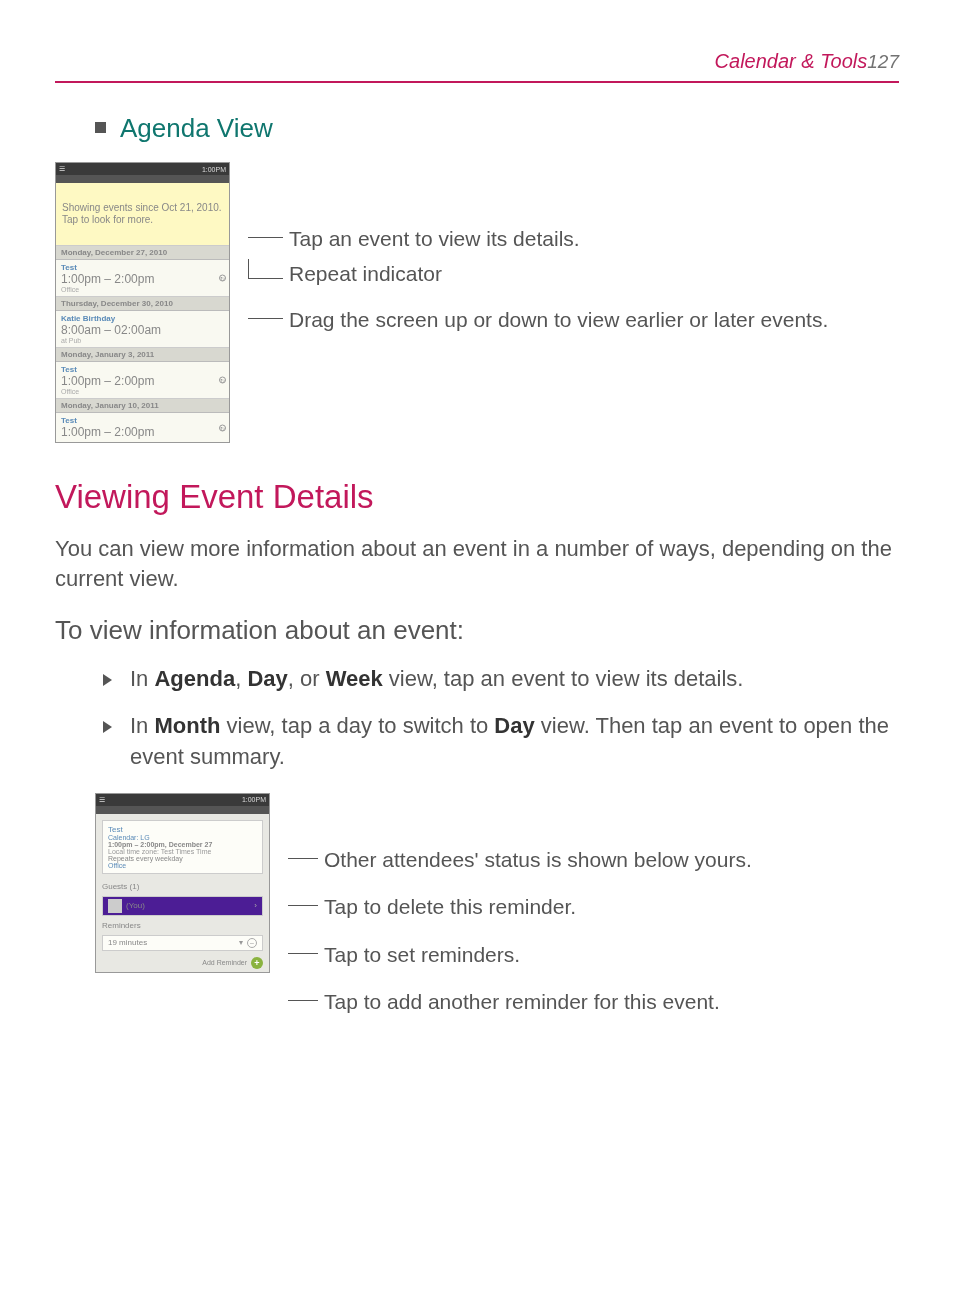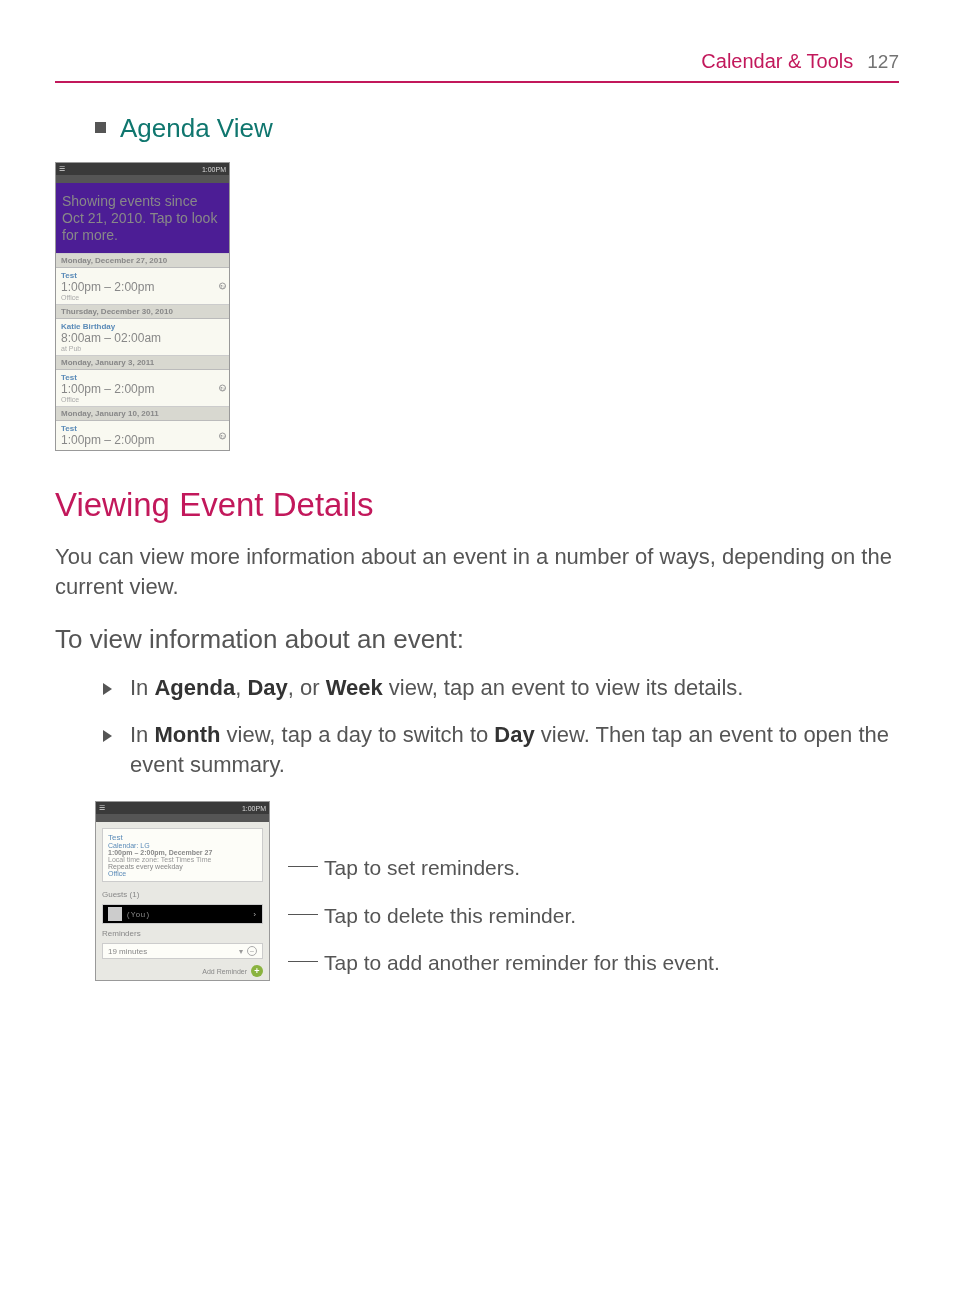--- a/index.html
+++ b/index.html
@@ -11,21 +11,22 @@
       padding: 50px 55px 40px 55px;
       color: #4a4a4a;
     }
     .header {
       display: flex;
       justify-content: flex-end;
       align-items: baseline;
       border-bottom: 2px solid #c2185b;
       padding-bottom: 8px;
       margin-bottom: 30px;
-      gap: 14px;
+      gap: 0;
+      font-style: italic;
     }
     .header-title {
       color: #c2185b;
       font-size: 20px;
     }
     .header-page {
       color: #737373;
       font-size: 19px;
     }
     .bullet-section {
@@ -68,24 +69,24 @@
       padding: 1px 3px;
       display: flex;
       justify-content: space-between;
       align-items: center;
     }
     .ss-titlebar {
       background: #555;
       height: 8px;
     }
     .ss-hint {
-      background: #4c1d95;
+      background: #fef9c3;
       color: #888;
-      font-size: 14px;
-      padding: 10px 6px;
+      font-size: 10px;
+      padding: 19px 6px;
       line-height: 1.2;
       border-bottom: 1px solid #ccc;
     }
     .ss-dateheader {
       background: #d8d8d0;
       color: #888;
       font-size: 8px;
       font-weight: bold;
       padding: 2px 5px;
       border-bottom: 1px solid #bbb;
@@ -176,24 +177,23 @@
       margin: 6px;
       border: 1px solid #ccc;
       padding: 4px 5px;
       font-size: 7px;
     }
     .ss2-title { color: #5b8bb8; font-size: 8px; }
     .ss2-sec-label {
       color: #888; font-size: 8px; font-weight: normal; padding: 2px 6px;
     }
     .ss2-reminder-row {
-      background: #000000; margin: 3px 6px; border: 1px solid #ccc;
+      background: #4c1d95; margin: 3px 6px; border: 1px solid #ccc;
       display: flex; align-items: center; justify-content: space-between;
       padding: 2px 5px;
-      font-family: Liberation Mono, monospace;
     }
     .ss2-dropdown {
       background: #fdfdf8; margin: 3px 6px; border: 1px solid #ccc;
       display: flex; align-items: center; justify-content: space-between;
       padding: 2px 5px;
     }
     .ss2-addrow {
       display: flex; justify-content: flex-end; align-items: center;
       padding: 3px 6px; gap: 4px;
     }
@@ -258,20 +258,36 @@
 
       <div class="ss-dateheader">Monday, January 10, 2011</div>
       <div class="ss-event" style="border-bottom:none;">
         <div class="ss-event-title">Test</div>
         <div class="ss-event-time">1:00pm – 2:00pm</div>
         <div class="ss-repeat">↻</div>
       </div>
     </div>
   </div>
 
+  <div class="annotations">
+    <div style="height:62px;"></div>
+    <div class="anno-item">
+      <div class="anno-line"></div>
+      <div class="anno-text">Tap an event to view its details.</div>
+    </div>
+    <div class="anno-item">
+      <div class="anno-line" style="border-left:1px solid #555; height:20px; border-bottom:1px solid #555;"></div>
+      <div class="anno-text">Repeat indicator</div>
+    </div>
+    <div style="height:10px;"></div>
+    <div class="anno-item">
+      <div class="anno-line"></div>
+      <div class="anno-text">Drag the screen up or down to view earlier or later events.</div>
+    </div>
+  </div>
 </div>
 
 <h2 class="section-heading">Viewing Event Details</h2>
 
 <p class="body-text">You can view more information about an event in a number of ways, depending on the current view.</p>
 
 <p class="sub-heading">To view information about an event:</p>
 
 <div class="list-item">
   <span class="tri-bullet"></span>
@@ -321,24 +337,28 @@
         <span style="color:#888; font-size:7px;">Add Reminder</span>
         <span class="ss2-plus">+</span>
       </div>
     </div>
   </div>
 
   <div class="annotations anno-block2">
     <div style="height:52px;"></div>
     <div class="anno-item">
       <div class="anno-line"></div>
+      <div class="anno-text">Other attendees' status is shown below yours.</div>
+    </div>
+    <div class="anno-item">
+      <div class="anno-line"></div>
+      <div class="anno-text">Tap to delete this reminder.</div>
+    </div>
+    <div class="anno-item">
+      <div class="anno-line"></div>
       <div class="anno-text">Tap to set reminders.</div>
     </div>
     <div class="anno-item">
       <div class="anno-line"></div>
-      <div class="anno-text">Tap to delete this reminder.</div>
-    </div>
-    <div class="anno-item">
-      <div class="anno-line"></div>
       <div class="anno-text">Tap to add another reminder for this event.</div>
     </div>
   </div>
 </div>
 
 </body></html>

